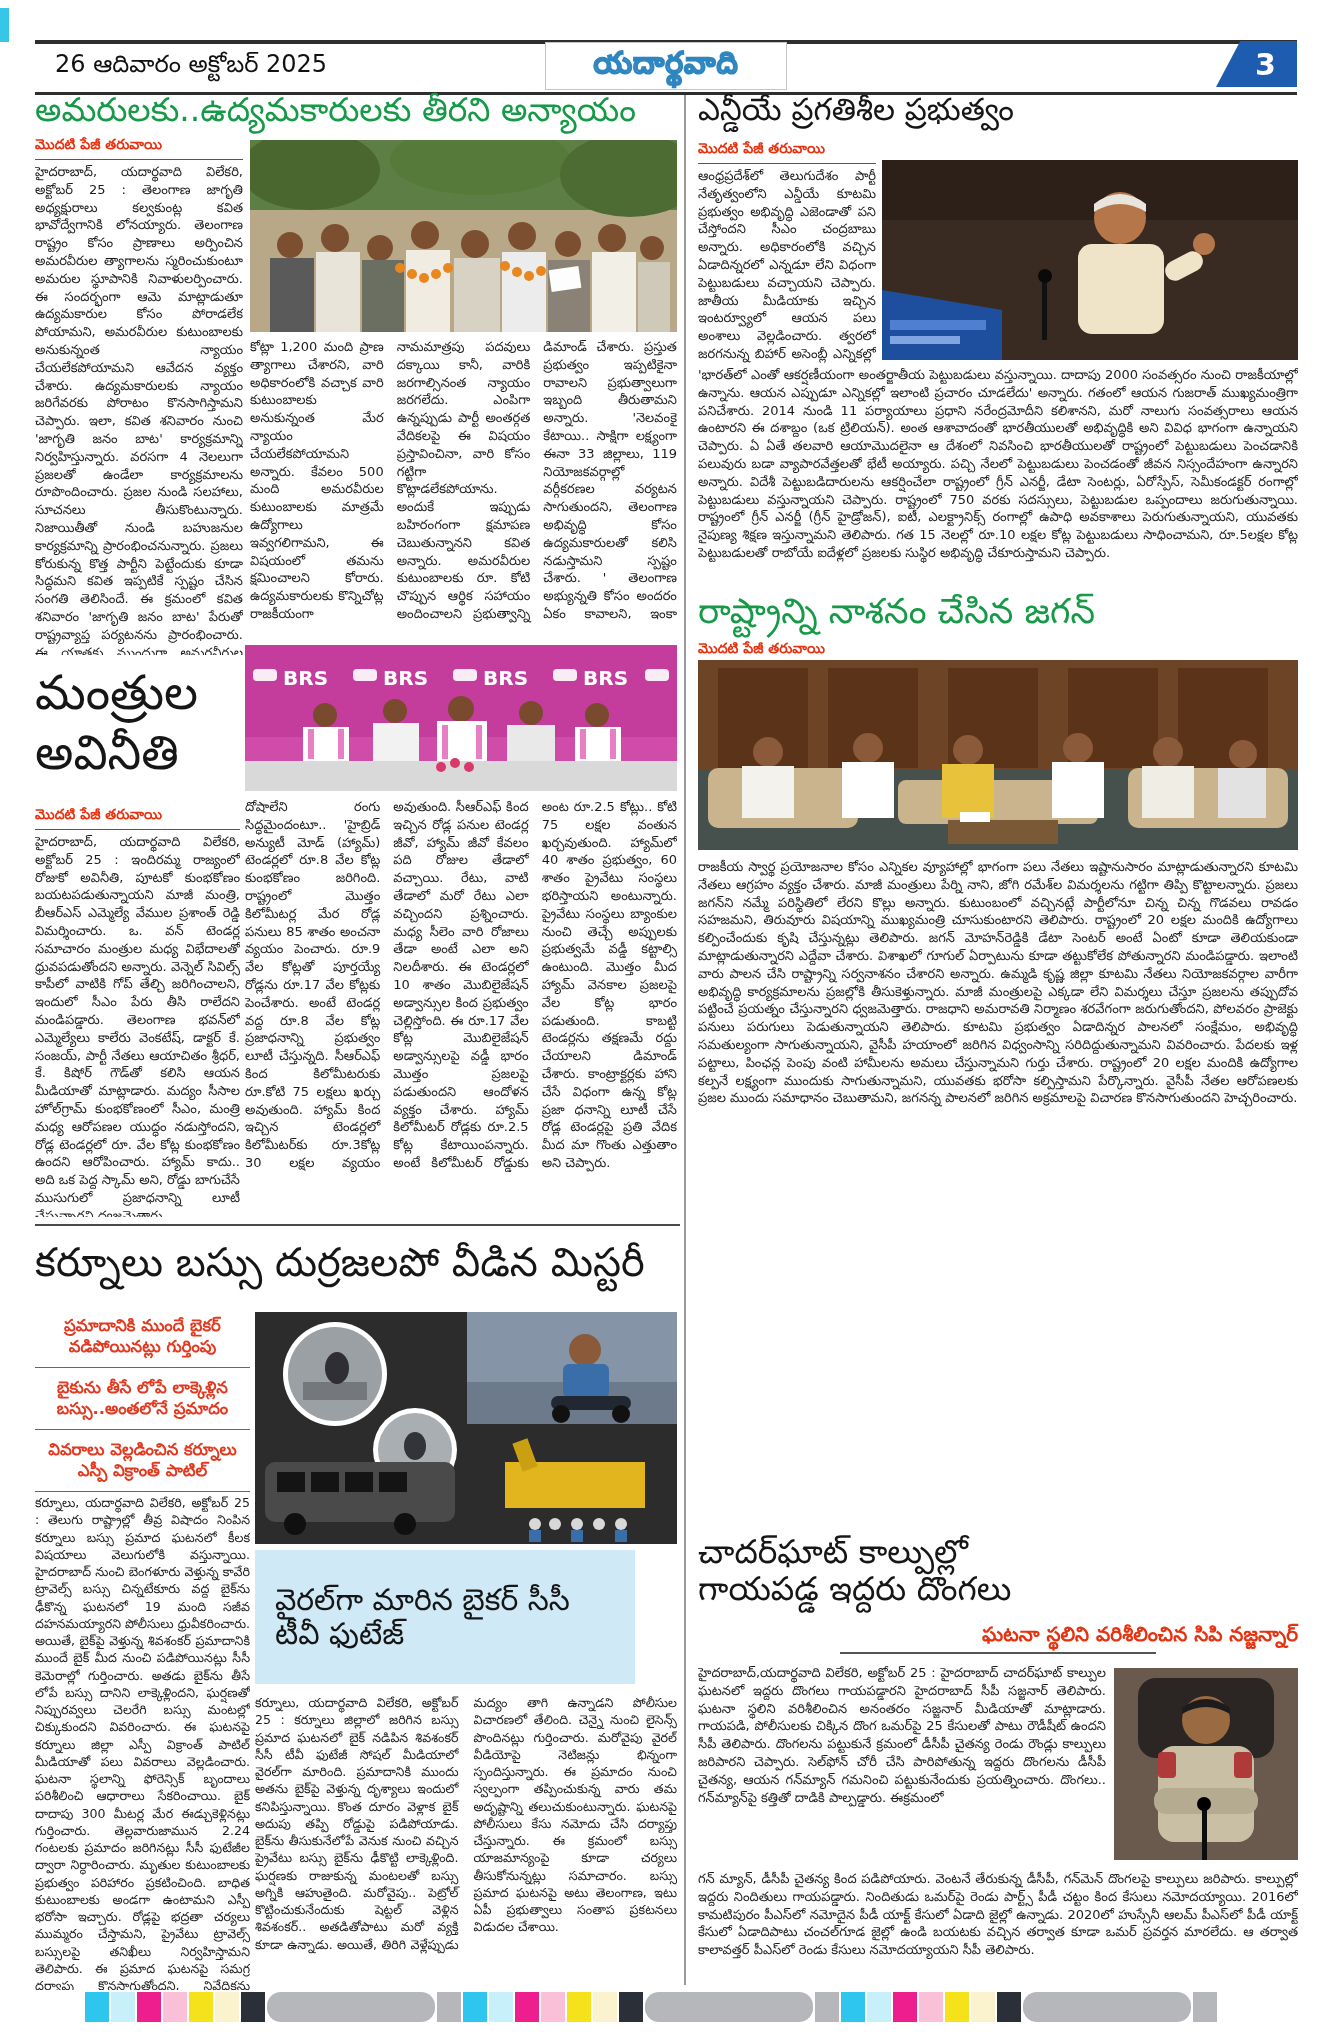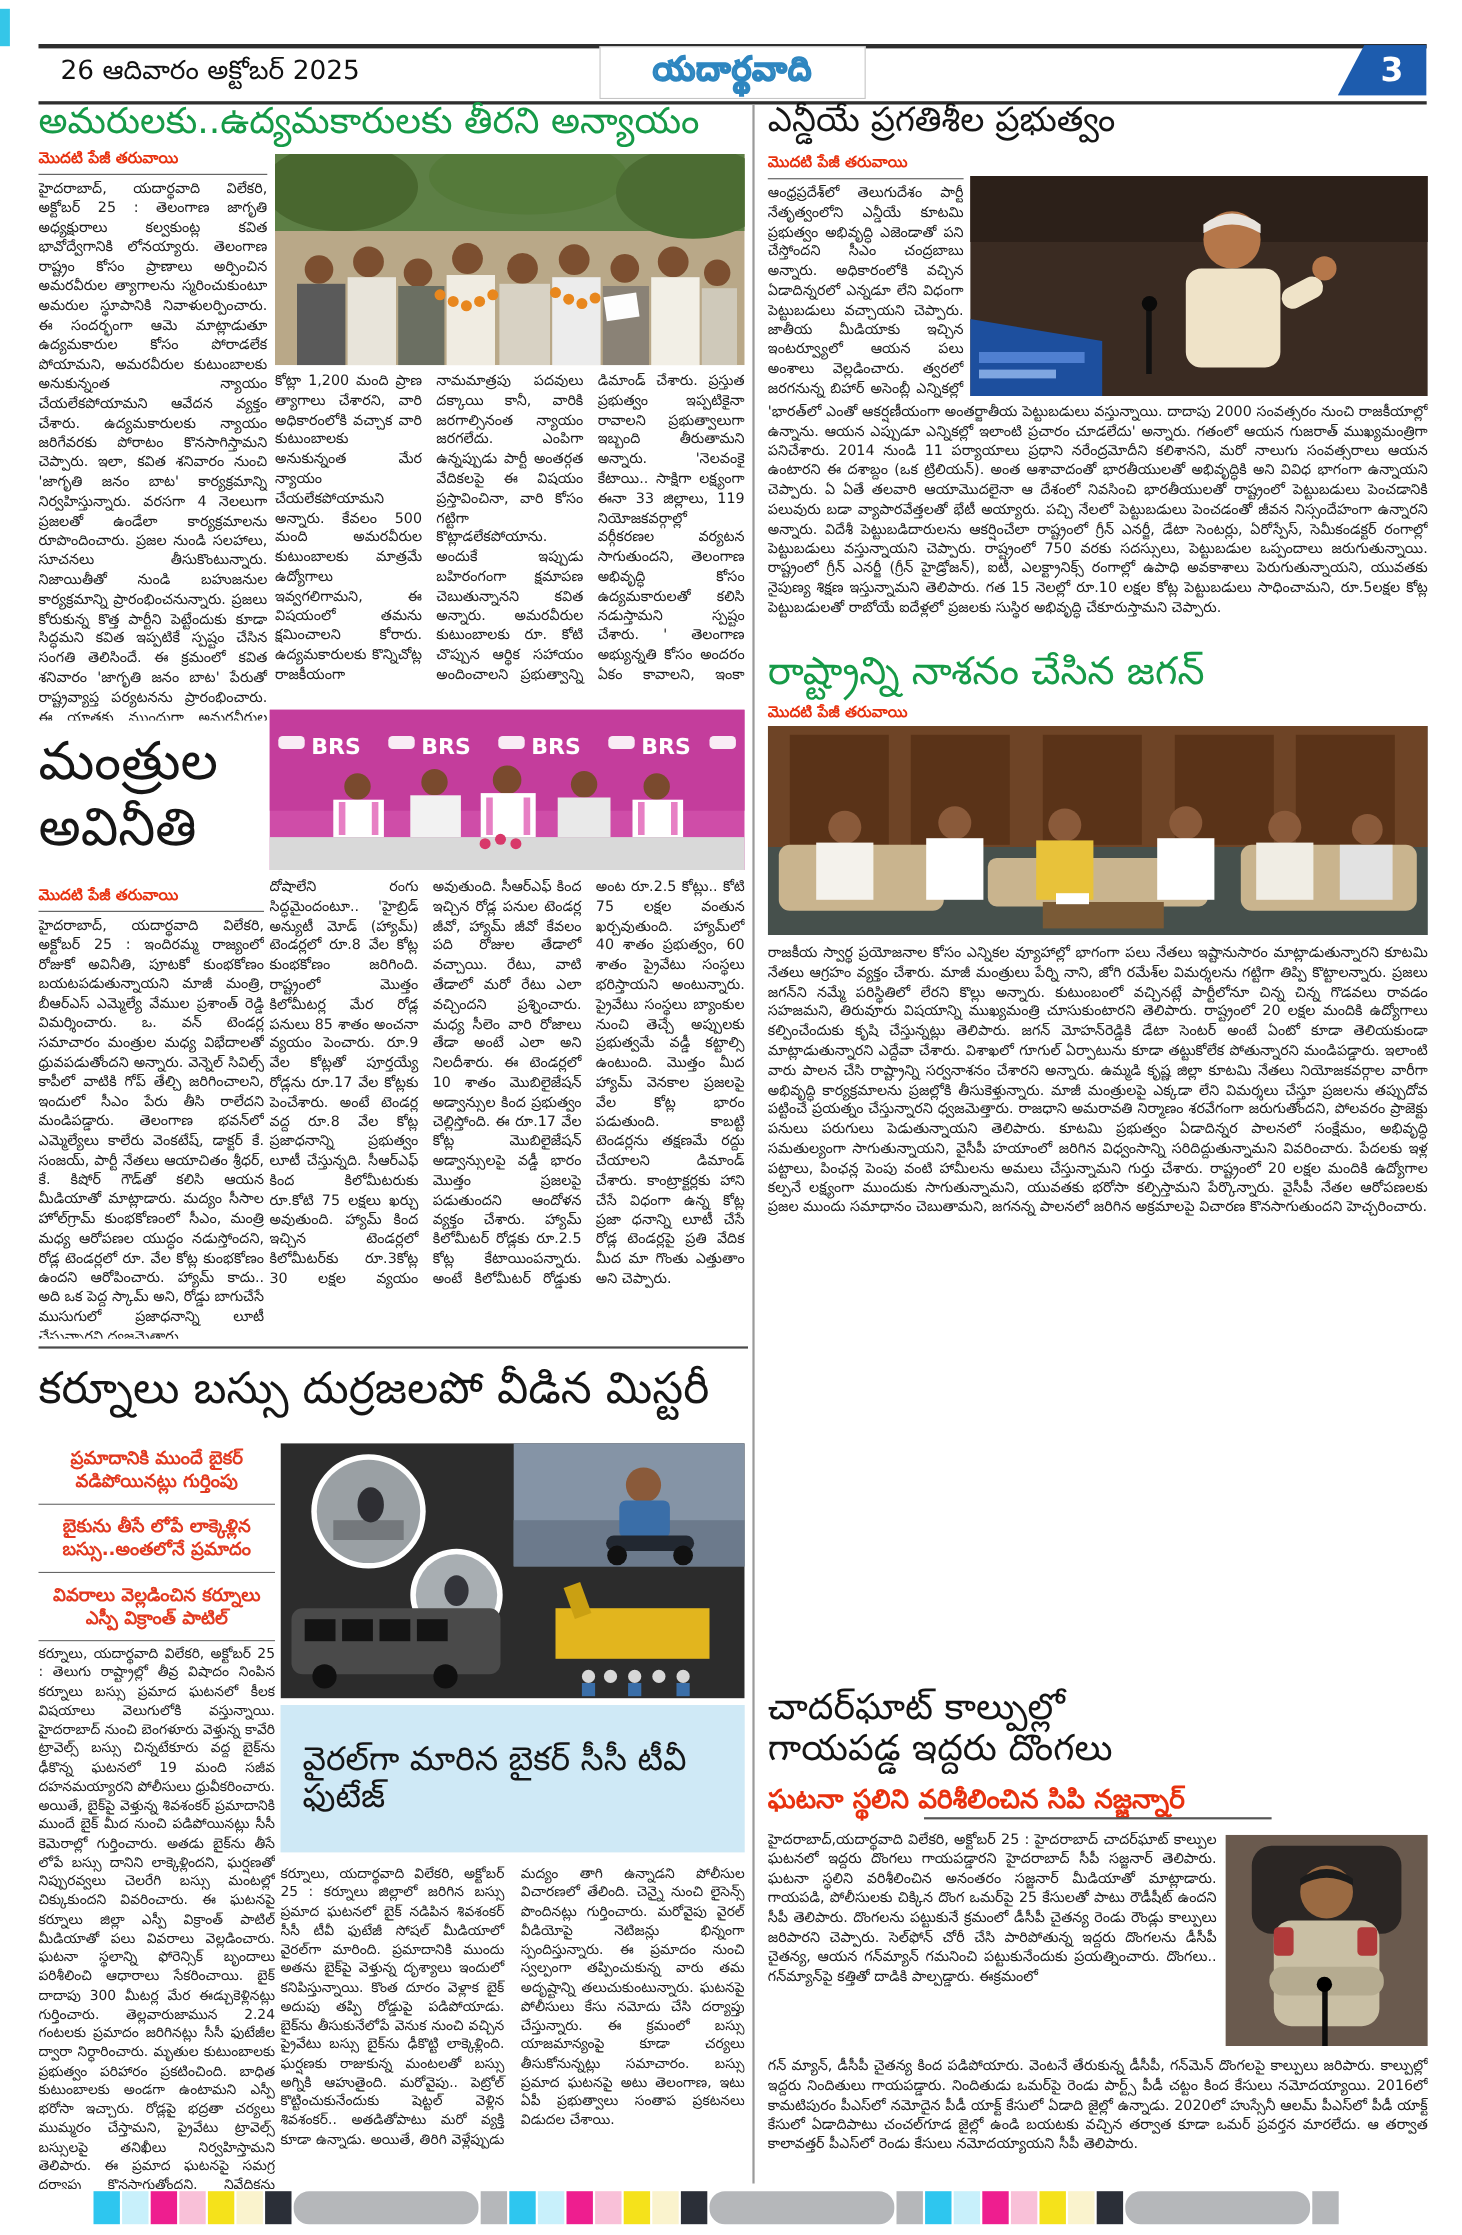--- a/index.html
+++ b/index.html
@@ -26,21 +26,21 @@
   .hl{font-weight:normal;text-align:left;line-height:1.12;}
   .hl-green{color:#169a47;}
   .hl-black{color:#161616;}
   .byline{color:#e8320f;font-size:14px;font-weight:bold;
     border-bottom:1.5px solid #555;padding-bottom:3px;}
   .body-text{font-size:13px;line-height:1.37;text-align:justify;color:#1b1b1b;overflow:hidden;}
   .cols3{column-count:3;column-gap:13px;}
   .cols2{column-count:2;column-gap:15px;}
   .deck-item{color:#e23a20;font-weight:bold;font-size:16.5px;text-align:center;
     line-height:1.3;padding:9px 10px;border-bottom:1.5px solid #666;}
-  .subhead-red{color:#e8320f;font-weight:bold;font-size:24px;text-align:left;}
+  .subhead-red{color:#e8320f;font-weight:bold;font-size:20px;text-align:right;}
   .blue-panel{background:#cfe9f6;display:flex;align-items:center;justify-content:center;
     text-align:center;padding:8px 20px;box-sizing:border-box;}
   .photo{display:block;}
   
   .strip{left:85px;top:1992px;width:1200px;height:30px;display:flex;align-items:center;gap:2px;}
   .sw{width:24px;height:30px;flex:0 0 auto;}
   .swbar{width:168px;height:30px;border-radius:14px;flex:0 0 auto;}
 </style>
 </head>
 <body>
@@ -205,21 +205,21 @@
       <circle cx="344" cy="212" r="6"></circle>
       <circle cx="366" cy="212" r="6"></circle>
     </g>
   <g fill="#3a6ea8">
       <rect x="274" y="218" width="12" height="12"></rect>
       <rect x="316" y="218" width="12" height="12"></rect>
       <rect x="360" y="218" width="12" height="12"></rect>
     </g>
 </svg>
 
-<div class="abs blue-panel" style="left:255px;top:1550px;width:422px;height:134px;">
+<div class="abs blue-panel" style="left:255px;top:1550px;width:380px;height:134px;">
   <span class="hl hl-black" style="font-size:30px;">వైరల్‌గా మారిన బైకర్ సీసీ టీవీ ఫుటేజ్</span>
 </div>
 <div class="abs body-text cols2" style="left:255px;top:1694px;width:422px;height:296px;font-size:12.6px;">కర్నూలు, యదార్థవాది విలేకరి, అక్టోబర్ 25 : కర్నూలు జిల్లాలో జరిగిన బస్సు ప్రమాద ఘటనలో బైక్ నడిపిన శివశంకర్ సీసీ టీవీ ఫుటేజీ సోషల్ మీడియాలో వైరల్‌గా మారింది. ప్రమాదానికి ముందు అతను బైక్‌పై వెళ్తున్న దృశ్యాలు ఇందులో కనిపిస్తున్నాయి. కొంత దూరం వెళ్లాక బైక్ అదుపు తప్పి రోడ్డుపై పడిపోయాడు. బైక్‌ను తీసుకునేలోపే వెనుక నుంచి వచ్చిన ప్రైవేటు బస్సు బైక్‌ను ఢీకొట్టి లాక్కెళ్లింది. ఘర్షణకు రాజుకున్న మంటలతో బస్సు అగ్నికి ఆహుతైంది. మరోవైపు.. పెట్రోల్ కొట్టించుకునేందుకు షెట్టల్ వెళ్లిన శివశంకర్.. అతడితోపాటు మరో వ్యక్తి కూడా ఉన్నాడు. అయితే, తిరిగి వెళ్లేప్పుడు మద్యం తాగి ఉన్నాడని పోలీసుల విచారణలో తేలింది. చెన్నై నుంచి లైసెన్స్ పొందినట్లు గుర్తించారు. మరోవైపు వైరల్ వీడియోపై నెటిజన్లు భిన్నంగా స్పందిస్తున్నారు. ఈ ప్రమాదం నుంచి స్వల్పంగా తప్పించుకున్న వారు తమ అదృష్టాన్ని తలుచుకుంటున్నారు. ఘటనపై పోలీసులు కేసు నమోదు చేసి దర్యాప్తు చేస్తున్నారు. ఈ క్రమంలో బస్సు యాజమాన్యంపై కూడా చర్యలు తీసుకోనున్నట్లు సమాచారం. బస్సు ప్రమాద ఘటనపై అటు తెలంగాణ, ఇటు ఏపీ ప్రభుత్వాలు సంతాప ప్రకటనలు విడుదల చేశాయి.</div>
 
 <div class="abs hl hl-black" style="left:698px;top:92px;width:600px;font-size:31px;">ఎన్డీయే ప్రగతిశీల ప్రభుత్వం</div>
 <div class="abs byline" style="left:698px;top:140px;width:178px;">మొదటి పేజీ తరువాయి</div>
 <div class="abs body-text" style="left:698px;top:167px;width:178px;height:196px;">ఆంధ్రప్రదేశ్‌లో తెలుగుదేశం పార్టీ నేతృత్వంలోని ఎన్డీయే కూటమి ప్రభుత్వం అభివృద్ధి ఎజెండాతో పని చేస్తోందని సీఎం చంద్రబాబు అన్నారు. అధికారంలోకి వచ్చిన ఏడాదిన్నరలో ఎన్నడూ లేని విధంగా పెట్టుబడులు వచ్చాయని చెప్పారు. జాతీయ మీడియాకు ఇచ్చిన ఇంటర్వ్యూలో ఆయన పలు అంశాలు వెల్లడించారు. త్వరలో జరగనున్న బిహార్ అసెంబ్లీ ఎన్నికల్లో ఎన్డీయే ఘన విజయం సాధిస్తుందని ధీమా వ్యక్తం చేశారు. బిహార్ సీఎం నీతీశ్ కుమార్ ప్రచారంలో పాల్గొంటానని తెలిపారు.</div>
 
 <svg class="abs photo" style="left:882px;top:160px;" width="416" height="200" viewBox="0 0 416 200">
   <rect width="416" height="200" fill="#3a2b22"></rect>

